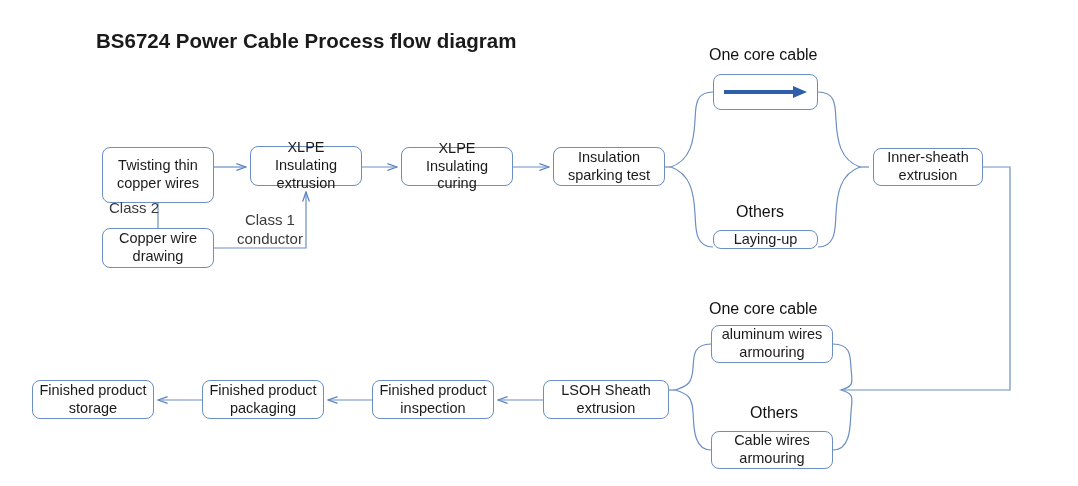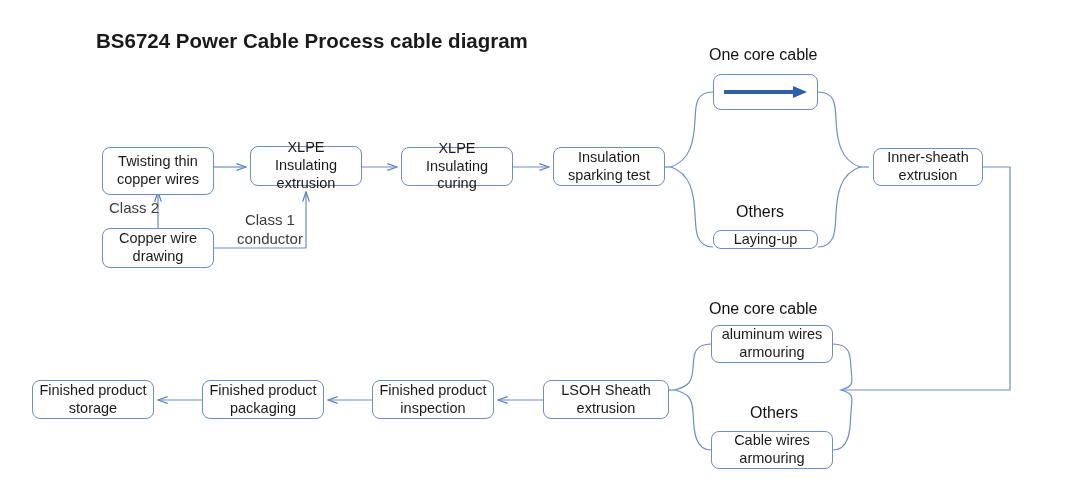--- a/index.html
+++ b/index.html
@@ -72,21 +72,21 @@
     display: flex;
     align-items: center;
     justify-content: center;
   }
 </style>
 </head>
 <body>
 
 <div id="canvas">
 
-  <div id="page-title">BS6724 Power Cable Process cable diagram</div>
+  <div id="page-title">BS6724 Power Cable Process flow diagram</div>
 
   <svg id="wires" viewBox="0 0 1078 486" xmlns="http://www.w3.org/2000/svg">
     <defs>
       <marker id="ah" markerWidth="9" markerHeight="9" refX="8" refY="3.2" orient="auto" markerUnits="strokeWidth">
         <path d="M0,0.4 L8,3.2 L0,6" fill="none" stroke="#5B84C4" stroke-width="1.1"></path>
       </marker>
       <marker id="ahl" markerWidth="9" markerHeight="9" refX="8" refY="3.2" orient="auto" markerUnits="strokeWidth">
         <path d="M0,0.4 L8,3.2 L0,6" fill="none" stroke="#5B84C4" stroke-width="1.1"></path>
       </marker>
     </defs>
@@ -118,21 +118,21 @@
                C 689,394 692,398 693,412 C 694,422 692,450 711,450"></path>
       <path d="M675,390 L657,390"></path>
 
       <path d="M543,400 L498,400" marker-end="url(#ahl)"></path>
       <path d="M372,400 L328,400" marker-end="url(#ahl)"></path>
       <path d="M202,400 L158,400" marker-end="url(#ahl)"></path>
     </g>
   </svg>
 
   <div id="nodes-layer">
-      <div class="node" style="left: 102px; top: 147px; width: 112px; height: 48px;">
+      <div class="node" style="left: 102px; top: 147px; width: 112px; height: 56px;">
         <span style="white-space: pre-line;">Twisting thin
 copper wires</span>
       </div>
       <div class="node" style="left: 250px; top: 146px; width: 112px; height: 40px;">
         <span style="white-space: pre-line;">XLPE Insulating
 extrusion</span>
       </div>
       <div class="node" style="left: 401px; top: 147px; width: 112px; height: 39px;">
         <span style="white-space: pre-line;">XLPE Insulating
 curing</span>

